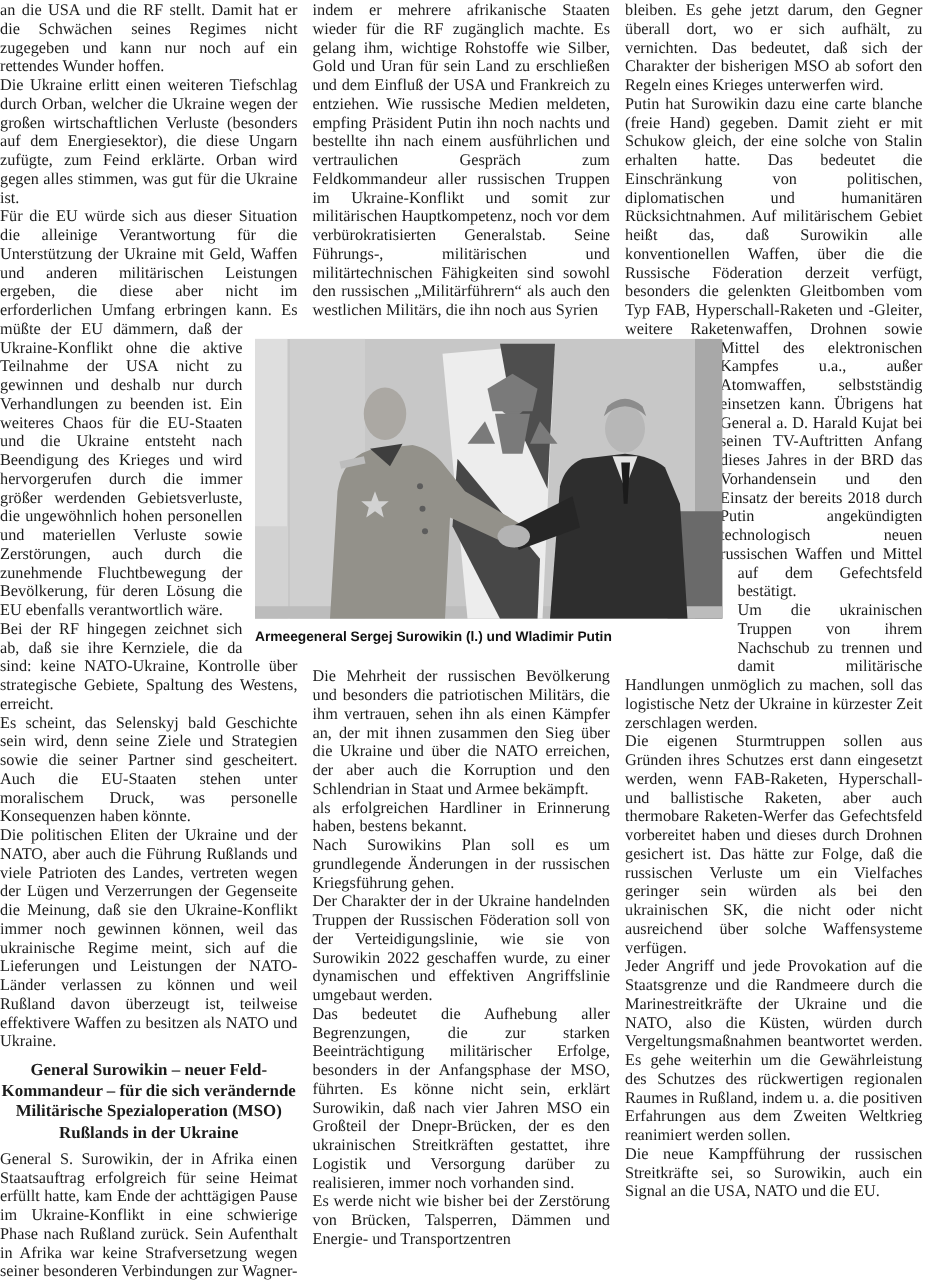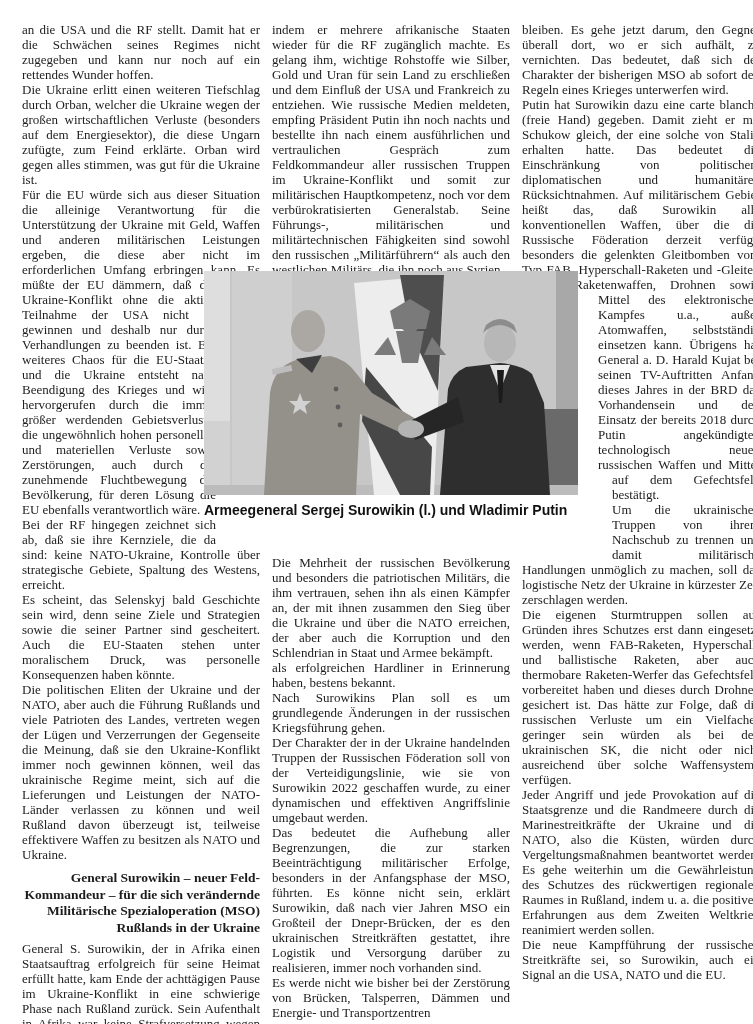--- a/index.html
+++ b/index.html
@@ -1,45 +1,45 @@
 <!DOCTYPE html>
 <html lang="de"><head>
 <meta charset="utf-8">
 <style>
   html,body{margin:0;padding:0;background:#e8e8e8;}
   .page{
     position:relative;
     width:753px;height:1024px;
     background:#ffffff;
     box-sizing:border-box;
-    padding:22px;
+    padding:0;
     display:flex;gap:12px;
     overflow:hidden;
     font-family:"Liberation Serif","DejaVu Serif",serif;
     font-size:13px;line-height:15px;
     color:#1c1c1c;
     hyphens:auto;
     -webkit-hyphens:auto;
   }
   .col{width:238px;flex:0 0 238px;text-align:justify;}
   .col p{margin:0;}
   
   .cut-r{float:right;width:40px;height:258px;margin-left:4px;}
   .cut-l1{float:left;width:70px;height:181px;margin-right:6px;}
   .cut-l2{float:left;width:84px;height:88px;margin-right:6px;clear:left;}
   .photo-gap{height:278px;}
   .heading{
     font-weight:bold;font-size:13.5px;line-height:16.5px;
-    margin:8px 0 5px 0;text-align:right;
+    margin:8px 0 5px 0;text-align:center;
   }
   .figure{position:absolute;left:204px;top:271px;width:374px;}
   .figure svg{display:block;width:374px;height:224px;}
   .caption{
     font-family:"Liberation Sans","DejaVu Sans",sans-serif;
-    font-weight:bold;font-size:14px;line-height:14px;
+    font-weight:bold;font-size:11px;line-height:14px;
     margin-top:8px;text-align:left;color:#111111;
   }
 </style>
 </head>
 <body>
 
 <div class="page">
 
   <div class="col">
     <p>an die USA und die RF stellt. Damit hat er die Schwächen seines Regimes nicht zugegeben und kann nur noch auf ein rettendes Wunder hoffen.</p>

